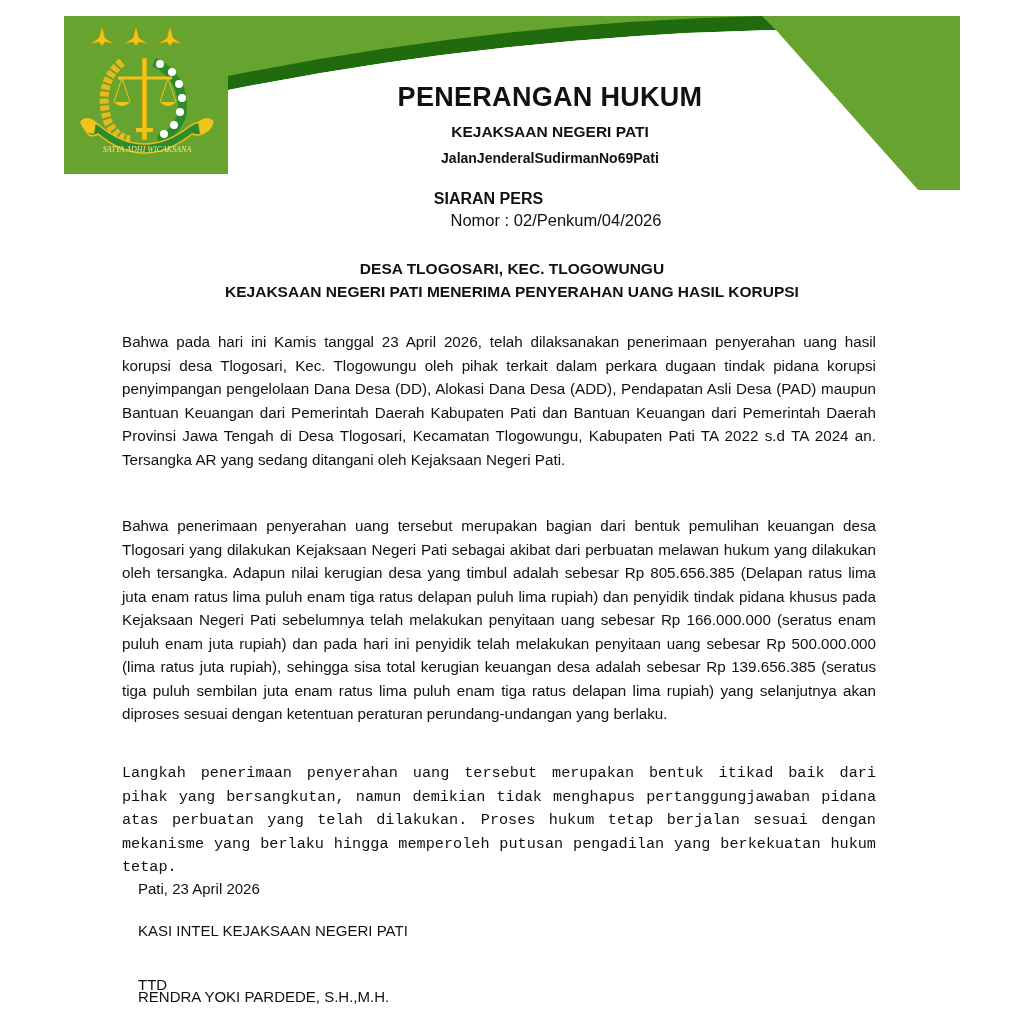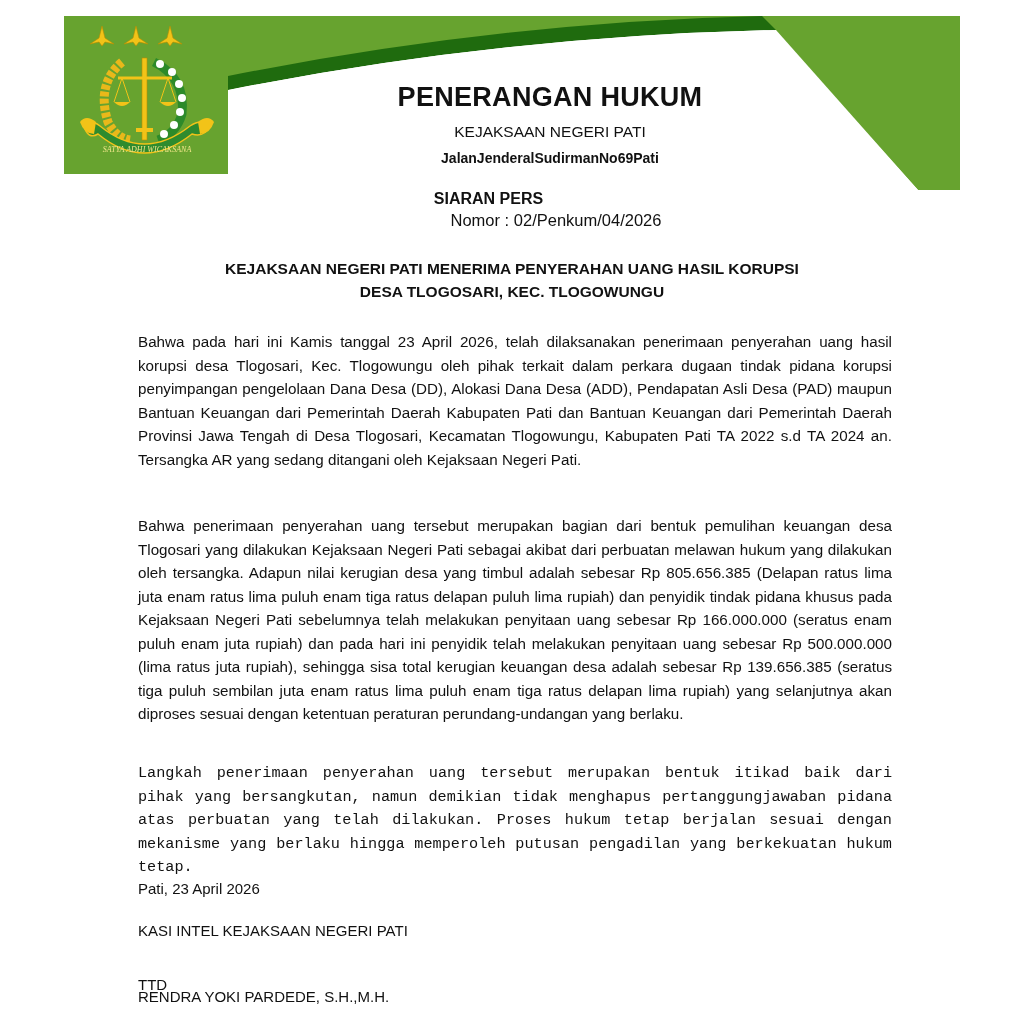--- a/index.html
+++ b/index.html
@@ -1,25 +1,25 @@
 <!DOCTYPE html>
 <html><head>
 <meta charset="utf-8">
 <style>
   html, body { margin:0; padding:0; background:#ffffff; }
   body { width:1024px; height:1024px; position:relative; overflow:hidden; font-family:"Liberation Sans", sans-serif; color:#111; }
   .header-art { position:absolute; left:0; top:0; width:1024px; height:200px; }
   .logo { position:absolute; left:78px; top:22px; width:140px; height:146px; }
   .main-title { top:82px; font-size:27px; font-weight:bold; letter-spacing:0.3px; position:absolute; left:300px; width:500px; text-align:center; }
-  .org-name { top:123px; font-size:15.5px; font-weight:normal; position:absolute; left:300px; width:500px; text-align:center; }
+  .org-name { top:123px; font-size:15.5px; font-weight:bold; position:absolute; left:300px; width:500px; text-align:center; }
   .org-address { top:150px; font-size:14px; font-weight:bold; position:absolute; left:300px; width:500px; text-align:center; }
   .press-label { top:190px; font-size:16px; font-weight:bold; position:absolute; left:0; width:921px; text-align:center;margin-left:28px; }
   .press-number { top:211px; font-size:16.5px; position:absolute; left:0; width:1024px; text-align:center;padding-left:44px; }
   .headline { position:absolute; left:0; width:1024px; text-align:center; font-weight:bold; font-size:15.5px; line-height:23px; top:257px; }
-  .body-text { position:absolute; left:138px; width:754px; font-family:"Liberation Sans", sans-serif; font-size:15.2px; line-height:23.5px; text-align:justify; }
+  .body-text { position:absolute; left:122px; width:754px; font-family:"Liberation Sans", sans-serif; font-size:15.2px; line-height:23.5px; text-align:justify; }
   .body-text p { margin:0; }
   .p1 { top:330px; }
   .p2 { top:514px; }
   .p3 { top:762px;font-family:Liberation Mono, monospace; }
   .closing { position:absolute; left:138px; font-size:15px; }
   .place-date { top:880px; }
   .position { top:922px; }
   .ttd { top:976px; }
   .signer { top:988px; font-weight:normal; }
 </style>
@@ -76,22 +76,22 @@
 </svg>
 
 <div class="main-title">PENERANGAN HUKUM</div>
 <div class="org-name">KEJAKSAAN NEGERI PATI</div>
 <div class="org-address">JalanJenderalSudirmanNo69Pati</div>
 
 <div class="press-label">SIARAN PERS</div>
 <div class="press-number">Nomor : 02/Penkum/04/2026</div>
 
 <div class="headline">
+  <div>DESA TLOGOSARI, KEC. TLOGOWUNGU</div>
   <div>KEJAKSAAN NEGERI PATI MENERIMA PENYERAHAN UANG HASIL KORUPSI</div>
-  <div>DESA TLOGOSARI, KEC. TLOGOWUNGU</div>
 </div>
 
 <div class="body-text p1">
   <p>Bahwa pada hari ini Kamis tanggal 23 April 2026, telah dilaksanakan penerimaan penyerahan uang hasil korupsi desa Tlogosari, Kec. Tlogowungu oleh pihak terkait dalam perkara dugaan tindak pidana korupsi penyimpangan pengelolaan Dana Desa (DD), Alokasi Dana Desa (ADD), Pendapatan Asli Desa (PAD) maupun Bantuan Keuangan dari Pemerintah Daerah Kabupaten Pati dan Bantuan Keuangan dari Pemerintah Daerah Provinsi Jawa Tengah di Desa Tlogosari, Kecamatan Tlogowungu, Kabupaten Pati TA 2022 s.d TA 2024 an. Tersangka AR yang sedang ditangani oleh Kejaksaan Negeri Pati.</p>
 </div>
 <div class="body-text p2">
   <p>Bahwa penerimaan penyerahan uang tersebut merupakan bagian dari bentuk pemulihan keuangan desa Tlogosari yang dilakukan Kejaksaan Negeri Pati sebagai akibat dari perbuatan melawan hukum yang dilakukan oleh tersangka. Adapun nilai kerugian desa yang timbul adalah sebesar Rp 805.656.385 (Delapan ratus lima juta enam ratus lima puluh enam tiga ratus delapan puluh lima rupiah) dan penyidik tindak pidana khusus pada Kejaksaan Negeri Pati sebelumnya telah melakukan penyitaan uang sebesar Rp 166.000.000 (seratus enam puluh enam juta rupiah) dan pada hari ini penyidik telah melakukan penyitaan uang sebesar Rp 500.000.000 (lima ratus juta rupiah), sehingga sisa total kerugian keuangan desa adalah sebesar Rp 139.656.385 (seratus tiga puluh sembilan juta enam ratus lima puluh enam tiga ratus delapan lima rupiah) yang selanjutnya akan diproses sesuai dengan ketentuan peraturan perundang-undangan yang berlaku.</p>
 </div>
 <div class="body-text p3">
   <p>Langkah penerimaan penyerahan uang tersebut merupakan bentuk itikad baik dari pihak yang bersangkutan, namun demikian tidak menghapus pertanggungjawaban pidana atas perbuatan yang telah dilakukan. Proses hukum tetap berjalan sesuai dengan mekanisme yang berlaku hingga memperoleh putusan pengadilan yang berkekuatan hukum tetap.</p>

